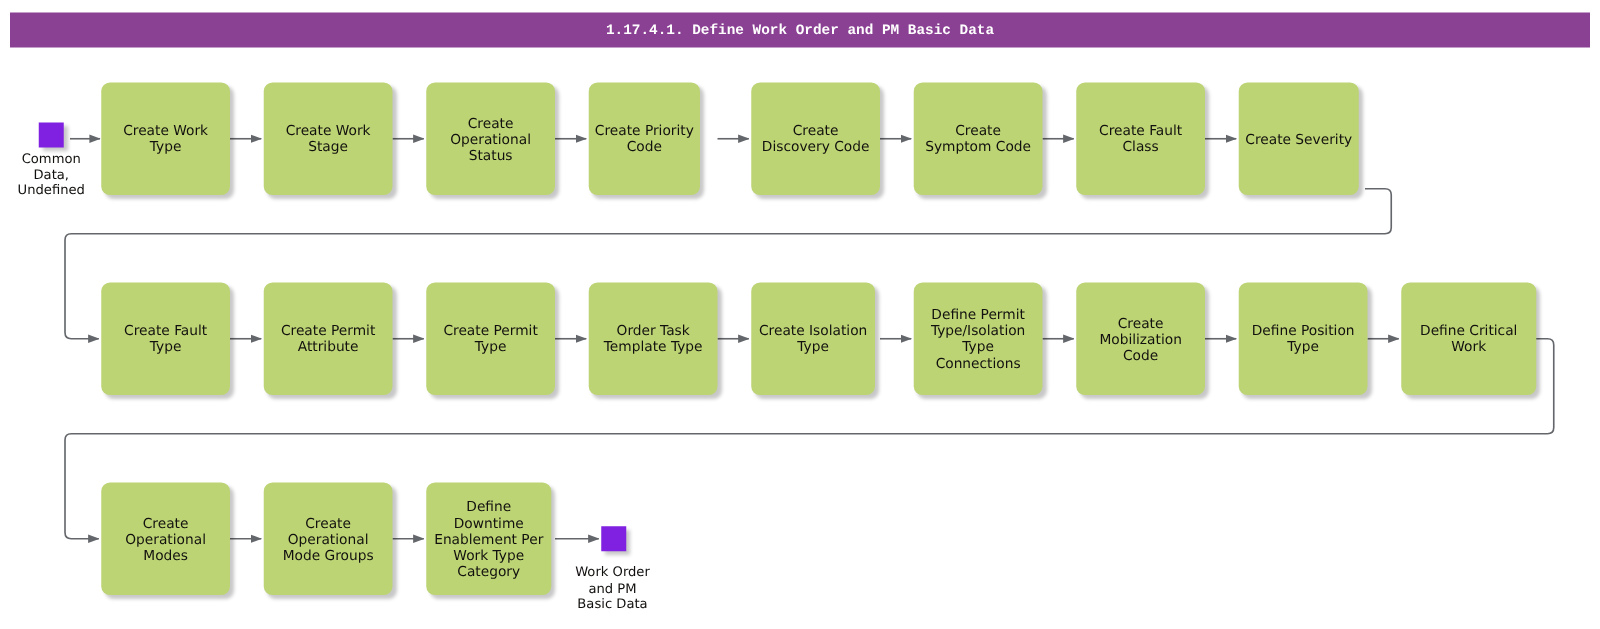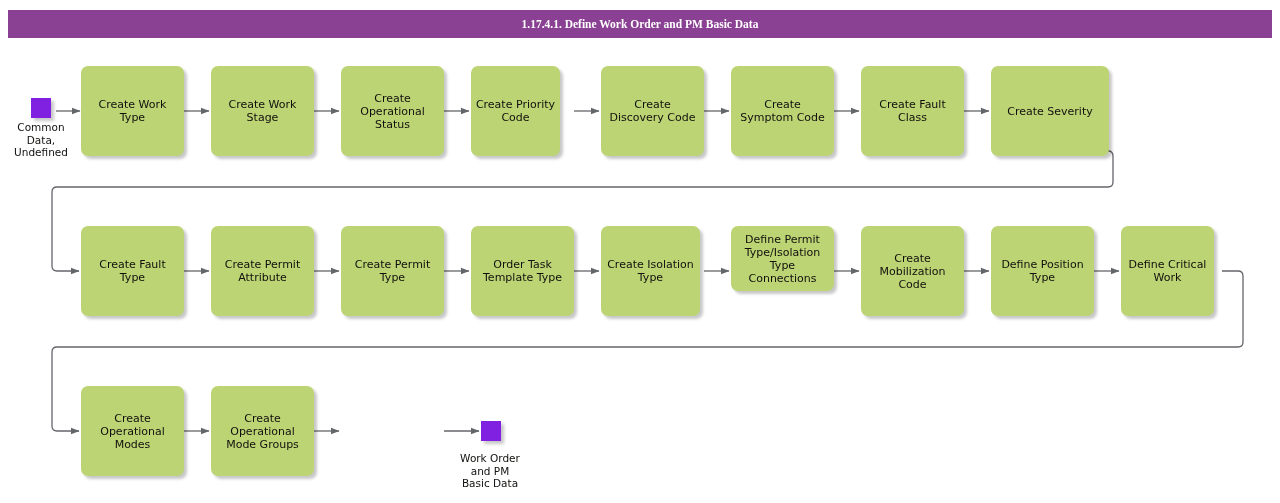--- a/index.html
+++ b/index.html
@@ -12,21 +12,21 @@
   #stage{position:relative;width:1280px;height:503px;}
 
   
   .titlebar{
     position:absolute;left:8px;top:10px;width:1264px;height:28px;
     background:#8a4093;
     display:flex;align-items:center;justify-content:center;
   }
   .titlebar .txt{
     color:#ffffff;font-size:11.5px;font-weight:bold;
-    font-family:Liberation Serif, serif;
+    font-family:Liberation Mono, monospace;
     letter-spacing:0px;white-space:nowrap;
   }
 
   
   .node{
     position:absolute;
     background:#bcd474;
     border-radius:7px;
     box-shadow:3px 3px 3px rgba(0,0,0,0.22);
     display:flex;align-items:center;justify-content:center;
@@ -131,21 +131,21 @@
 Discovery Code</span>
   </div>
   <div class="node" style="left:731px;top:66px;width:103px;height:90px;">
     <span class="label">Create
 Symptom Code</span>
   </div>
   <div class="node" style="left:861px;top:66px;width:103px;height:90px;">
     <span class="label">Create Fault
 Class</span>
   </div>
-  <div class="node" style="left:991px;top:66px;width:118px;height:90px;">
+  <div class="node" style="left:991px;top:66px;width:96px;height:90px;">
     <span class="label">Create Severity</span>
   </div>
 
   <div class="node" style="left:81px;top:226px;width:103px;height:90px;">
     <span class="label">Create Fault
 Type</span>
   </div>
   <div class="node" style="left:211px;top:226px;width:103px;height:90px;">
     <span class="label">Create Permit
 Attribute</span>
@@ -155,49 +155,56 @@
 Type</span>
   </div>
   <div class="node" style="left:471px;top:226px;width:103px;height:90px;">
     <span class="label">Order Task
 Template Type</span>
   </div>
   <div class="node" style="left:601px;top:226px;width:99px;height:90px;">
     <span class="label">Create Isolation
 Type</span>
   </div>
-  <div class="node" style="left:731px;top:226px;width:103px;height:65px;">
+  <div class="node" style="left:731px;top:226px;width:103px;height:90px;">
     <span class="label">Define Permit
 Type/Isolation
 Type
 Connections</span>
   </div>
   <div class="node" style="left:861px;top:226px;width:103px;height:90px;">
     <span class="label">Create
 Mobilization
 Code</span>
   </div>
   <div class="node" style="left:991px;top:226px;width:103px;height:90px;">
     <span class="label">Define Position
 Type</span>
   </div>
-  <div class="node" style="left:1121px;top:226px;width:93px;height:90px;">
+  <div class="node" style="left:1121px;top:226px;width:108px;height:90px;">
     <span class="label">Define Critical
 Work</span>
   </div>
 
   <div class="node" style="left:81px;top:386px;width:103px;height:90px;">
     <span class="label">Create
 Operational
 Modes</span>
   </div>
   <div class="node" style="left:211px;top:386px;width:103px;height:90px;">
     <span class="label">Create
 Operational
 Mode Groups</span>
+  </div>
+  <div class="node" style="left:341px;top:386px;width:100px;height:90px;">
+    <span class="label">Define
+Downtime
+Enablement Per
+Work Type
+Category</span>
   </div>
 
   <div class="term" style="left:481px;top:421px;"></div>
   <div class="term-label" style="left:440px;top:452px;width:100px;">Work Order
 and PM
 Basic Data</div>
 
 </div>
 
 </body></html>

